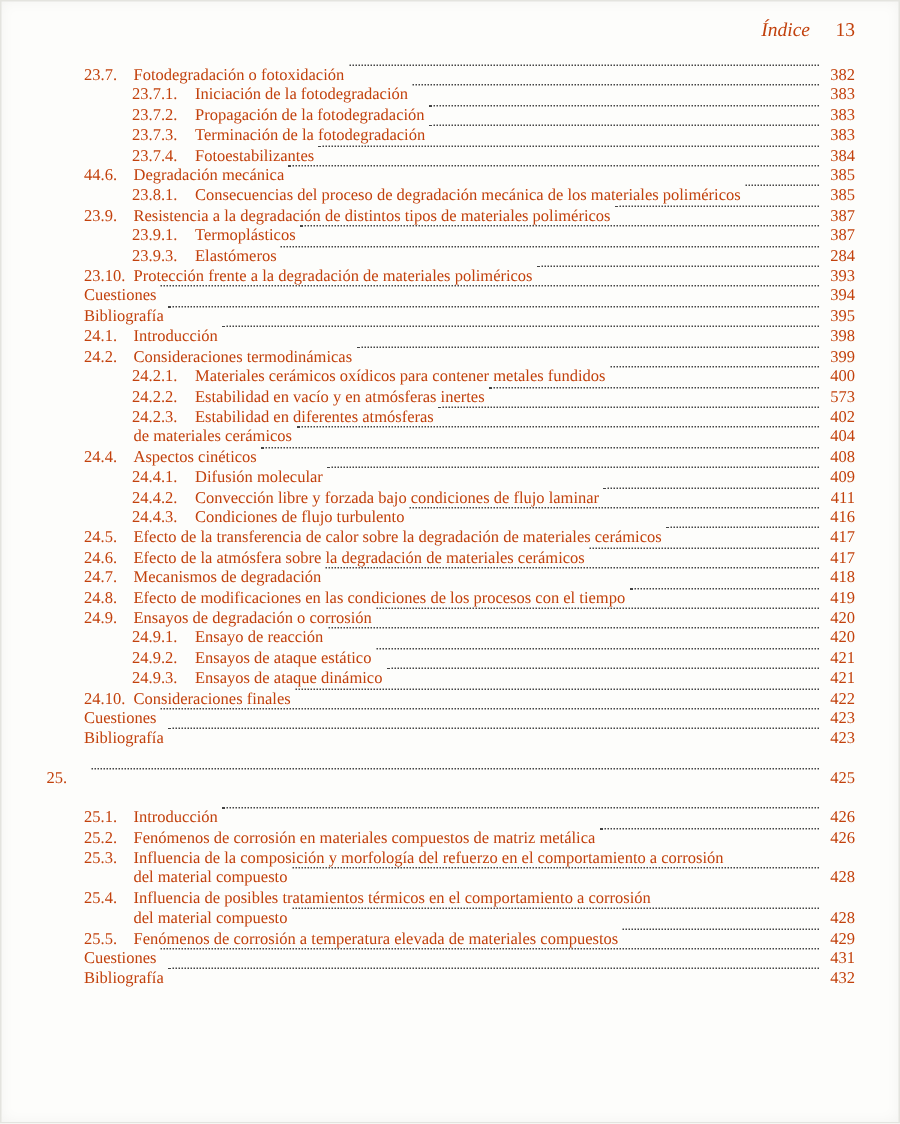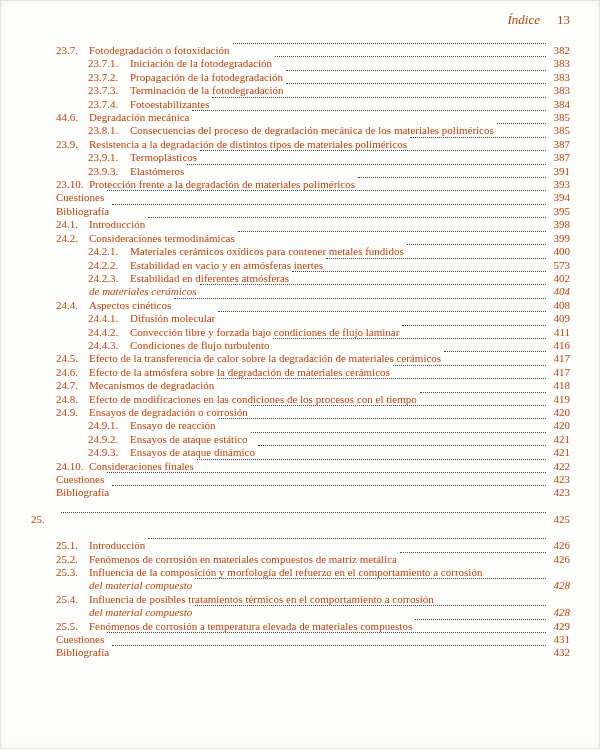--- a/index.html
+++ b/index.html
@@ -31,21 +31,21 @@
     line-height: 13.4px;
   }
   .row { display: flex; align-items: flex-start; }
   .num { flex: 0 0 auto; }
   .txt { flex: 0 1 auto; white-space: nowrap; }
   .lvl0 .num { min-width: 27px; }
   .lvl1 { padding-left: 25px; }
   .lvl1 .num { min-width: 33px; }
   .lvl2 { padding-left: 57px; }
   .lvl2 .num { min-width: 42px; }
-  .controw.lvl1 { padding-left: 58px; font-style: italic; }
+  .controw.lvl1 { padding-left: 58px; }
   .chapter { margin: 13px 0 13px 0; }
   .chapter .txt { letter-spacing: 0.3px; }
   .leader {
     flex: 1 1 6px;
     min-width: 6px;
     border-bottom: 1.5px dotted #454545;
     margin: 0 3px;
     position: relative;
     top: -1px;
     align-self: baseline;
@@ -112,21 +112,21 @@
       <div class="row lvl2">
         <span class="num">23.9.1.</span>
         <span class="txt">Termoplásticos</span>
         <span class="leader"></span>
         <span class="pg">387</span>
       </div>
       <div class="row lvl2">
         <span class="num">23.9.3.</span>
         <span class="txt">Elastómeros</span>
         <span class="leader"></span>
-        <span class="pg">391</span>
+        <span class="pg">284</span>
       </div>
       <div class="row lvl1">
         <span class="num">23.10.</span>
         <span class="txt">Protección frente a la degradación de materiales poliméricos</span>
         <span class="leader"></span>
         <span class="pg">393</span>
       </div>
       <div class="row lvl1">
         <span class="txt">Cuestiones</span>
         <span class="leader"></span>

